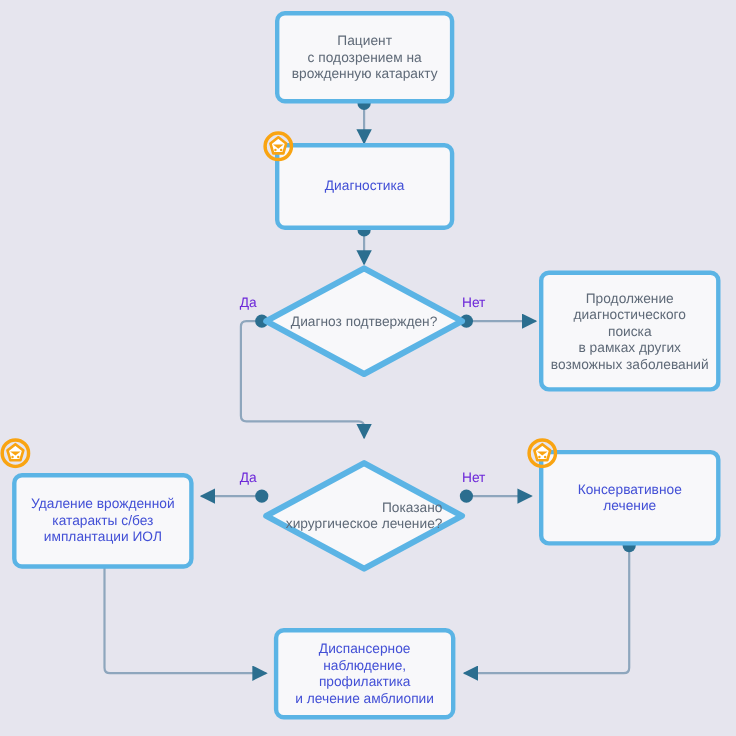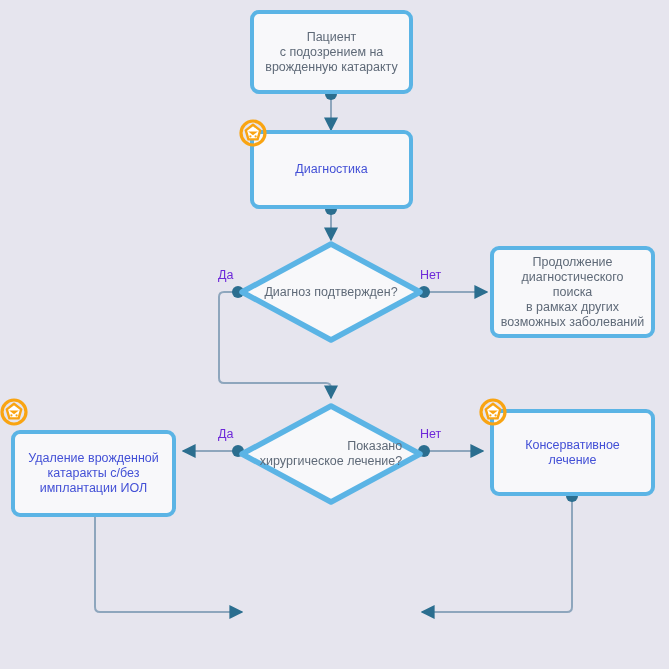--- a/index.html
+++ b/index.html
@@ -139,28 +139,28 @@
 
   <div class="diamond" style="left:238px;top:240px;width:186px;height:104px;">
     <svg class="shape" viewBox="0 0 186 104" preserveAspectRatio="none">
       <polygon points="93,4 182,52 93,100 4,52" fill="#f8f8fa" stroke="#5bb4e5" stroke-width="5.5" stroke-linejoin="round"></polygon>
     </svg>
     <div class="dlabel">Диагноз подтвержден?</div>
   </div>
   <div class="edgelabel" style="left:218px;top:268px;">Да</div>
   <div class="edgelabel" style="left:420px;top:268px;">Нет</div>
 
-  <div class="node" style="left:490px;top:246px;width:165px;height:92px;">
+  <div class="node" style="left:490px;top:246px;width:165px;height:110px;">
     <span class="txt c-gray">Продолжение
 диагностического поиска
 в рамках других
 возможных заболеваний</span>
   </div>
 
-  <div class="diamond" style="left:238px;top:402px;width:186px;height:104px;">
+  <div class="diamond" style="left:238px;top:417px;width:186px;height:104px;">
     <svg class="shape" viewBox="0 0 186 104" preserveAspectRatio="none">
       <polygon points="93,4 182,52 93,100 4,52" fill="#f8f8fa" stroke="#5bb4e5" stroke-width="5.5" stroke-linejoin="round"></polygon>
     </svg>
     <div class="dlabel">Показано
 хирургическое лечение?</div>
   </div>
   <div class="edgelabel" style="left:218px;top:427px;">Да</div>
   <div class="edgelabel" style="left:420px;top:427px;">Нет</div>
 
   <div class="node" style="left:11px;top:430px;width:165px;height:87px;">
@@ -180,14 +180,20 @@
     <span class="txt c-blue">Консервативное лечение</span>
   </div>
   <svg class="badge" style="left:479px;top:398px;" viewBox="0 0 28 28">
     <circle cx="14" cy="14" r="12" fill="none" stroke="#f9a412" stroke-width="3.2"></circle>
     <path d="M14 5.8 L21.2 11.4 L18.6 20.4 L9.4 20.4 L6.8 11.4 Z" fill="#ffffff" stroke="#f9a412" stroke-width="2.4" stroke-linejoin="round"></path>
     <path d="M9.2 12.4 L18.8 12.4 L14 16.2 Z" fill="#f9a412"></path>
     <circle cx="11.4" cy="17.4" r="1.1" fill="#f9a412"></circle>
     <circle cx="16.6" cy="17.4" r="1.1" fill="#f9a412"></circle>
   </svg>
 
+  <div class="node" style="left:249px;top:571px;width:165px;height:83px;">
+    <span class="txt c-blue">Диспансерное
+наблюдение,
+профилактика
+и лечение амблиопии</span>
+  </div>
 
 </div>
 
 </body></html>

